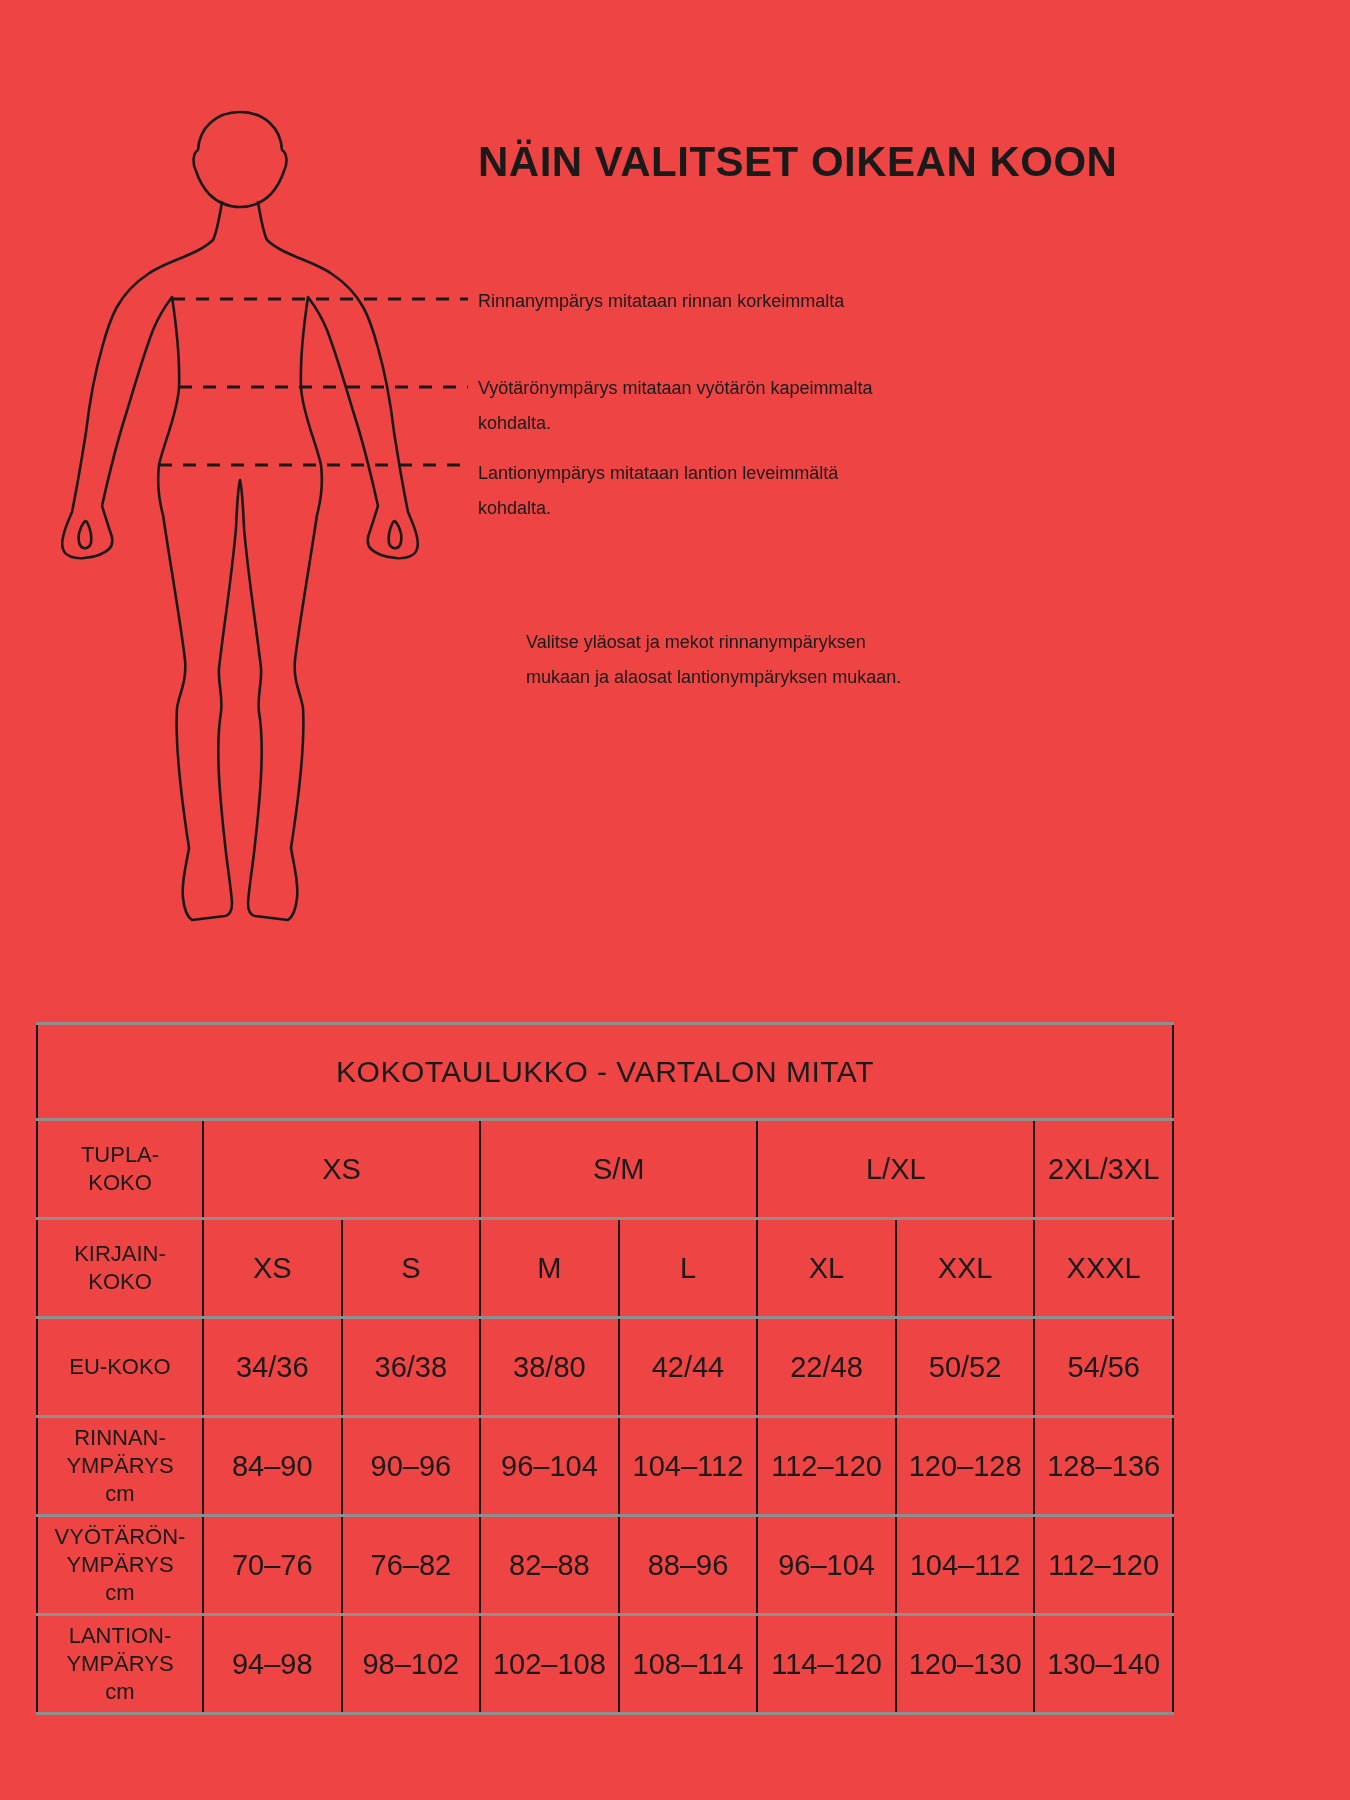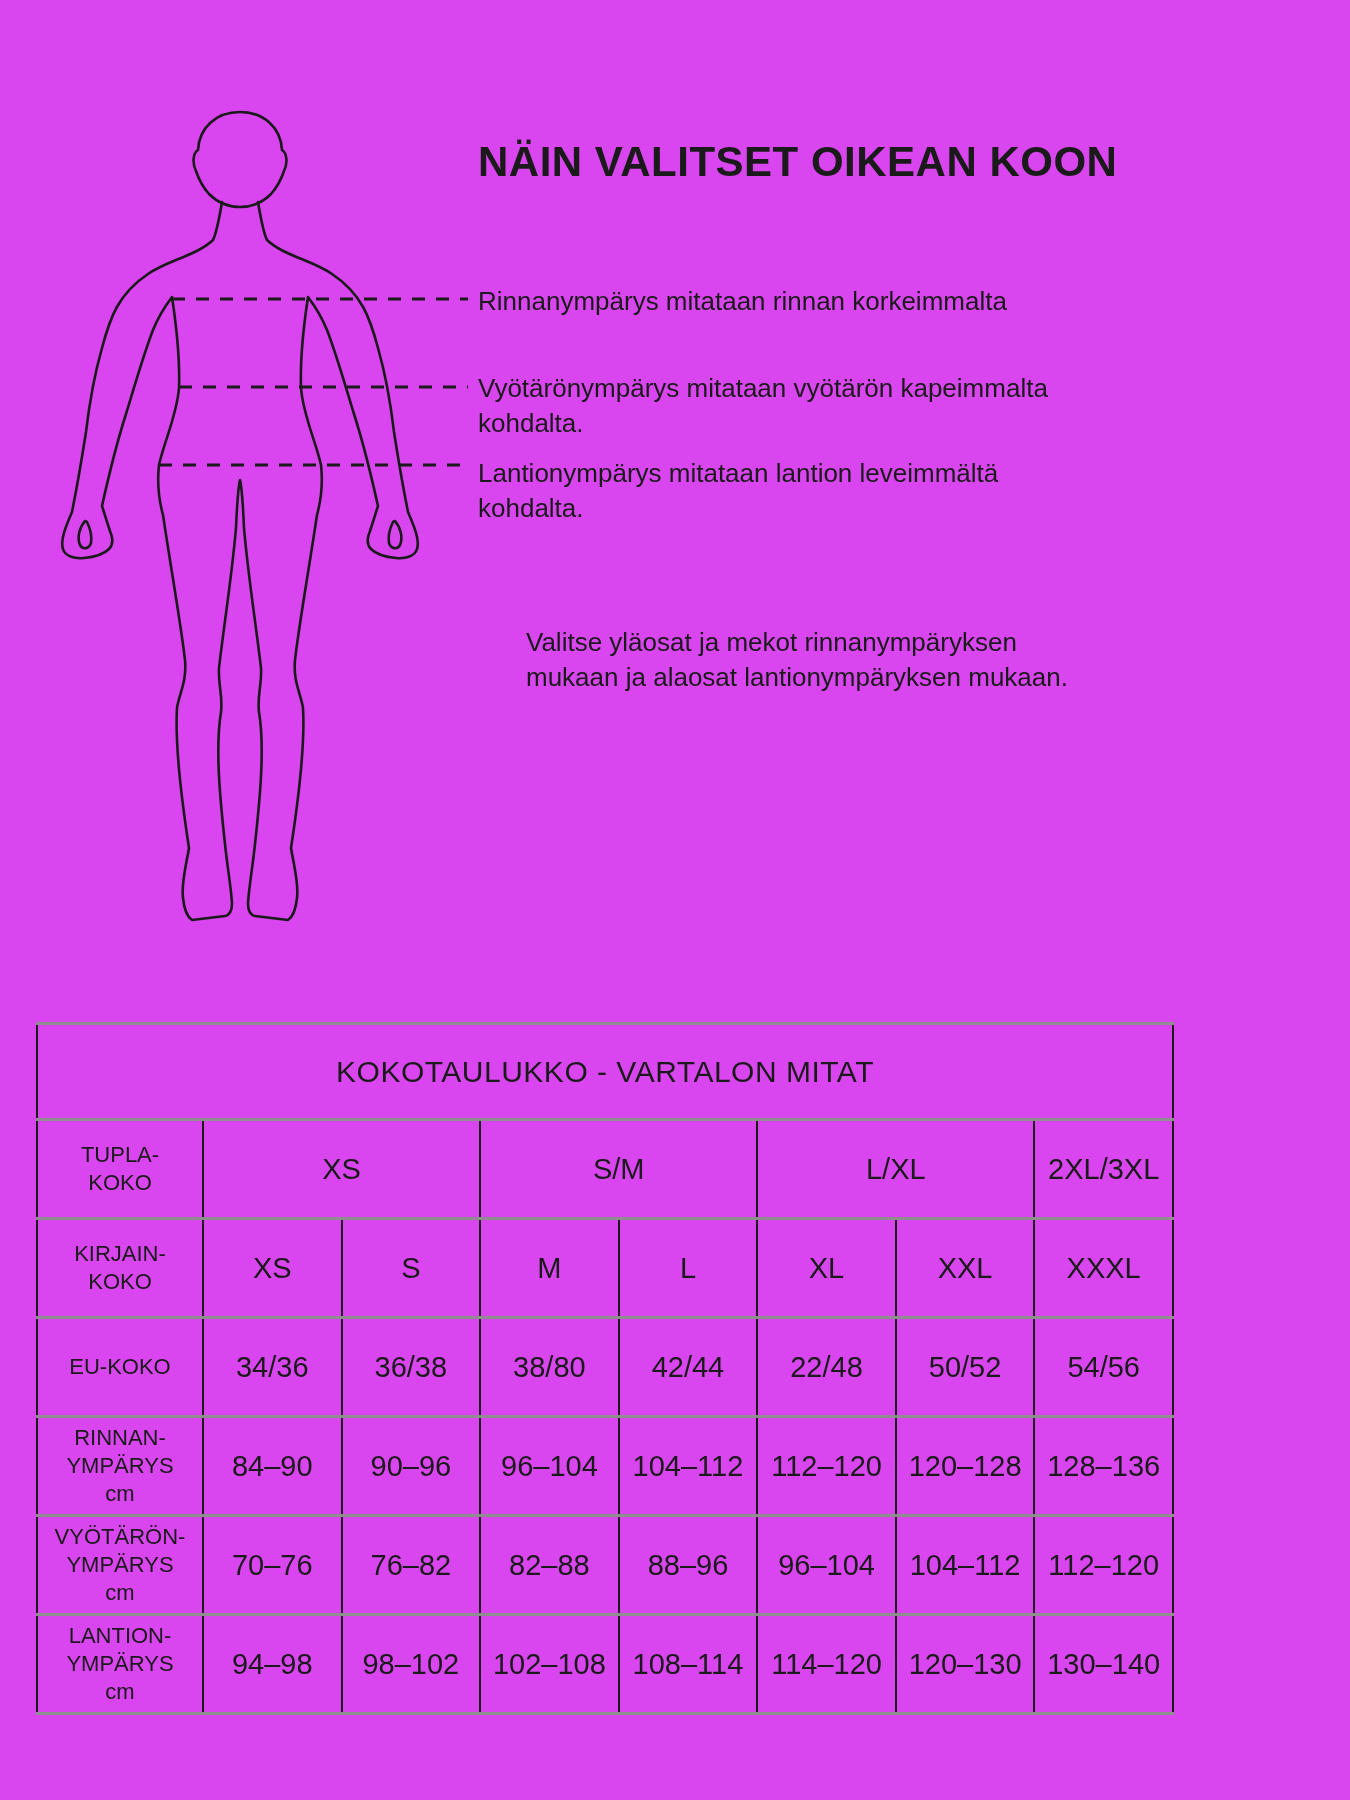--- a/index.html
+++ b/index.html
@@ -1,30 +1,30 @@
 <!DOCTYPE html>
 <html><head>
 <meta charset="utf-8">
 <style>
   html,body{margin:0;padding:0;background:#fff;}
   .page{
     position:relative;
     width:1350px;height:1800px;
-    background:#d946ef;
+    background:#ef4444;
     font-family:"Liberation Sans", sans-serif;
     color:#1a1a1a;
     overflow:hidden;
   }
   .figure-svg{position:absolute;left:0;top:0;}
   .page-title{
     position:absolute;left:478px;top:138px;
     font-size:42px;font-weight:bold;letter-spacing:0.5px;
     white-space:nowrap;
   }
-  .para{position:absolute;left:478px;font-size:26px;line-height:35px;}
+  .para{position:absolute;left:478px;font-size:18px;line-height:35px;}
   .para div{white-space:nowrap;}
   .para-chest{top:284px;}
   .para-waist{top:371px;}
   .para-hips{top:456px;}
   .para-note{top:625px;margin-left:48px;}
 
   .size-table{
     position:absolute;left:36px;top:1022px;
     width:1138px;
     border-collapse:collapse;

